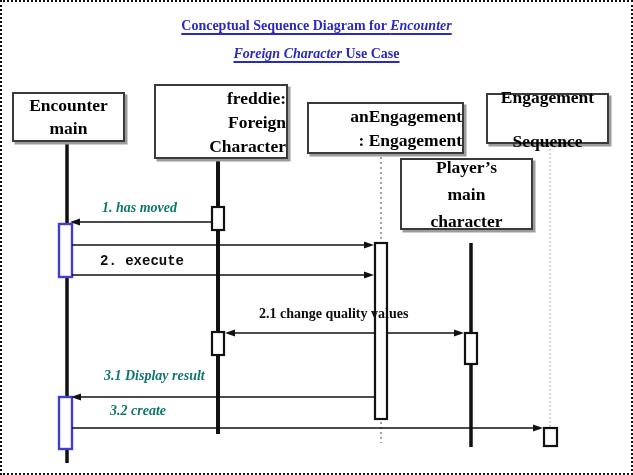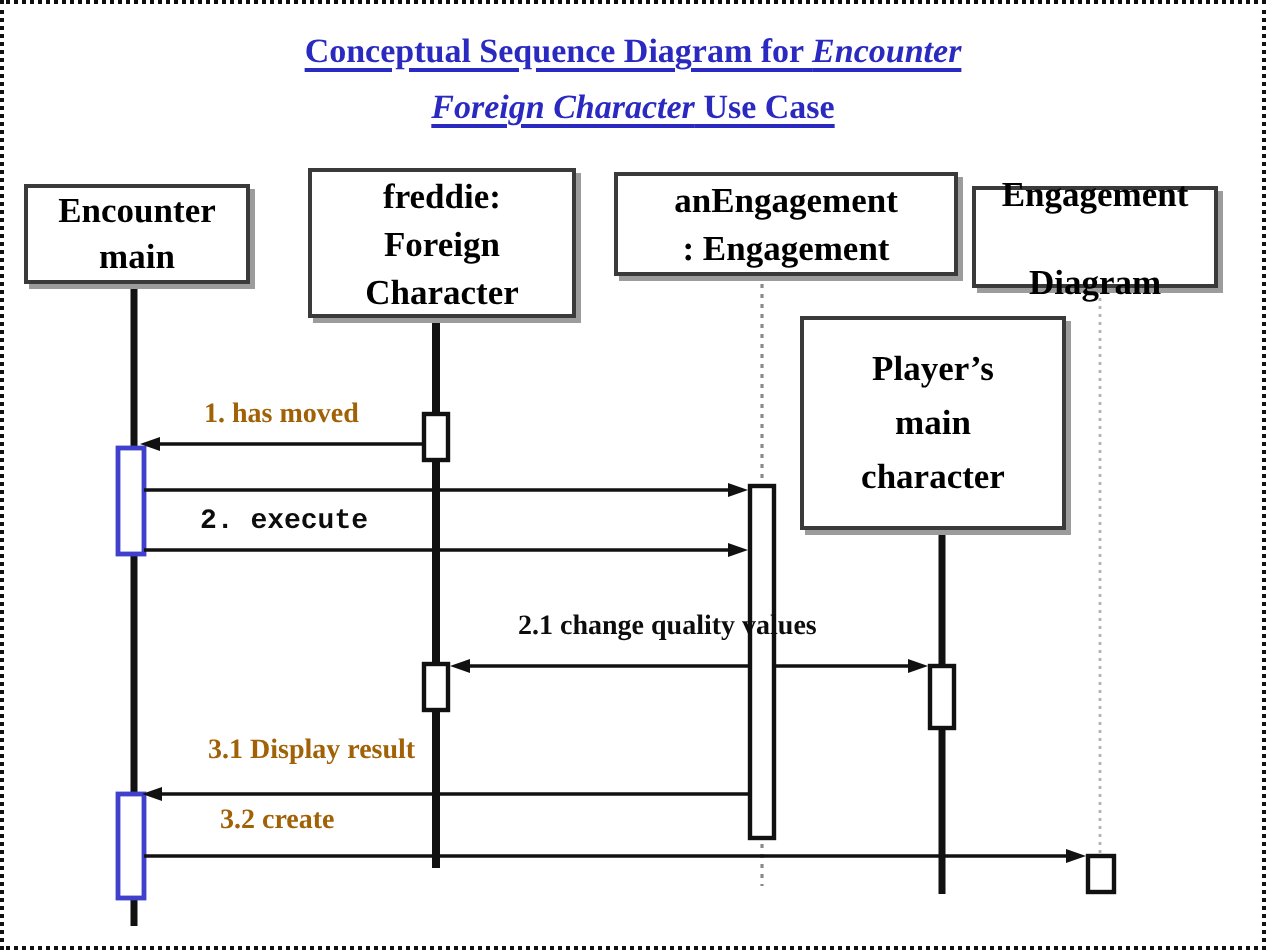--- a/index.html
+++ b/index.html
@@ -8,47 +8,47 @@
     width:633px; height:475px;
     box-sizing:border-box;
     background:#ffffff;
     border:2px dotted #111;
     font-family:"Liberation Serif", serif;
     overflow:hidden;
   }
   .title {
     position:absolute; top:10px; left:0; width:100%;
     text-align:center;
-    font-size:17px; line-height:28px; font-weight:bold;
+    font-size:14px; line-height:28px; font-weight:bold;
     color:#2a2ac0;
   }
   .title-line { text-decoration:underline; text-decoration-thickness:2px; text-underline-offset:3px; }
   .it { font-style:italic; }
   svg.layer { position:absolute; top:0; left:0; }
   .obj {
     position:absolute; box-sizing:border-box;
     background:#fff;
     border:2px solid #3a3a3a;
     box-shadow:2.5px 2.5px 0 #9c9c9c;
     display:flex; flex-direction:column; justify-content:center;
     text-align:center;
     font-weight:bold; color:#000; font-size:17.5px;
   }
   .obj .bl { display:block; }
   #box-encounter-game   { left:10px;  top:90px;  width:113px; height:50px; line-height:23px; }
-  #box-freddie          { left:152px; top:82px;  width:134px; height:75px; line-height:24px; }
-  #box-an-engagement    { left:305px; top:84px;  width:172px; height:52px; line-height:24px; }
+  #box-freddie          { left:152px; top:82px;  width:134px; height:75px; line-height:24px;text-align:right; }
+  #box-an-engagement    { left:305px; top:100px;  width:157px; height:52px; line-height:24px;text-align:right; }
   #box-engagement-display { left:484px; top:91px; width:123px; height:51px; line-height:24px;gap:20px; }
-  #box-players-main     { left:398px; top:156px; width:133px; height:107px; line-height:27px; }
+  #box-players-main     { left:398px; top:156px; width:133px; height:72px; line-height:27px; }
   .msg {
     position:absolute;
     font-weight:bold; font-size:14px; line-height:16px;
     white-space:nowrap;
   }
-  .msg.blue { color:#a16207; }
+  .msg.blue { color:#0f766e;font-style:italic; }
   .msg.black { color:#0d0d0d; }
   #msg-1  { left:100px; top:198px; }
   #msg-2  { left:98px;  top:251px;font-family:Liberation Mono, monospace; }
   #msg-21 { left:257px; top:304px; }
   #msg-31 { left:102px;  top:366px; }
   #msg-32 { left:90px;  top:401px;margin-left:18px; }
 </style>
 </head>
 <body>
 
@@ -113,21 +113,21 @@
     <span class="bl">freddie:</span>
     <span class="bl">Foreign</span>
     <span class="bl">Character</span>
   </div>
   <div class="obj" id="box-an-engagement">
     <span class="bl">anEngagement</span>
     <span class="bl">: Engagement</span>
   </div>
   <div class="obj" id="box-engagement-display">
     <span class="bl">Engagement</span>
-    <span class="bl">Diagram</span>
+    <span class="bl">Sequence</span>
   </div>
   <div class="obj" id="box-players-main">
     <span class="bl">Player’s</span>
     <span class="bl">main</span>
     <span class="bl">character</span>
   </div>
 
   <div class="msg blue" id="msg-1">1. has moved</div>
   <div class="msg black" id="msg-2">2. execute</div>
   <div class="msg black" id="msg-21">2.1 change quality values</div>

